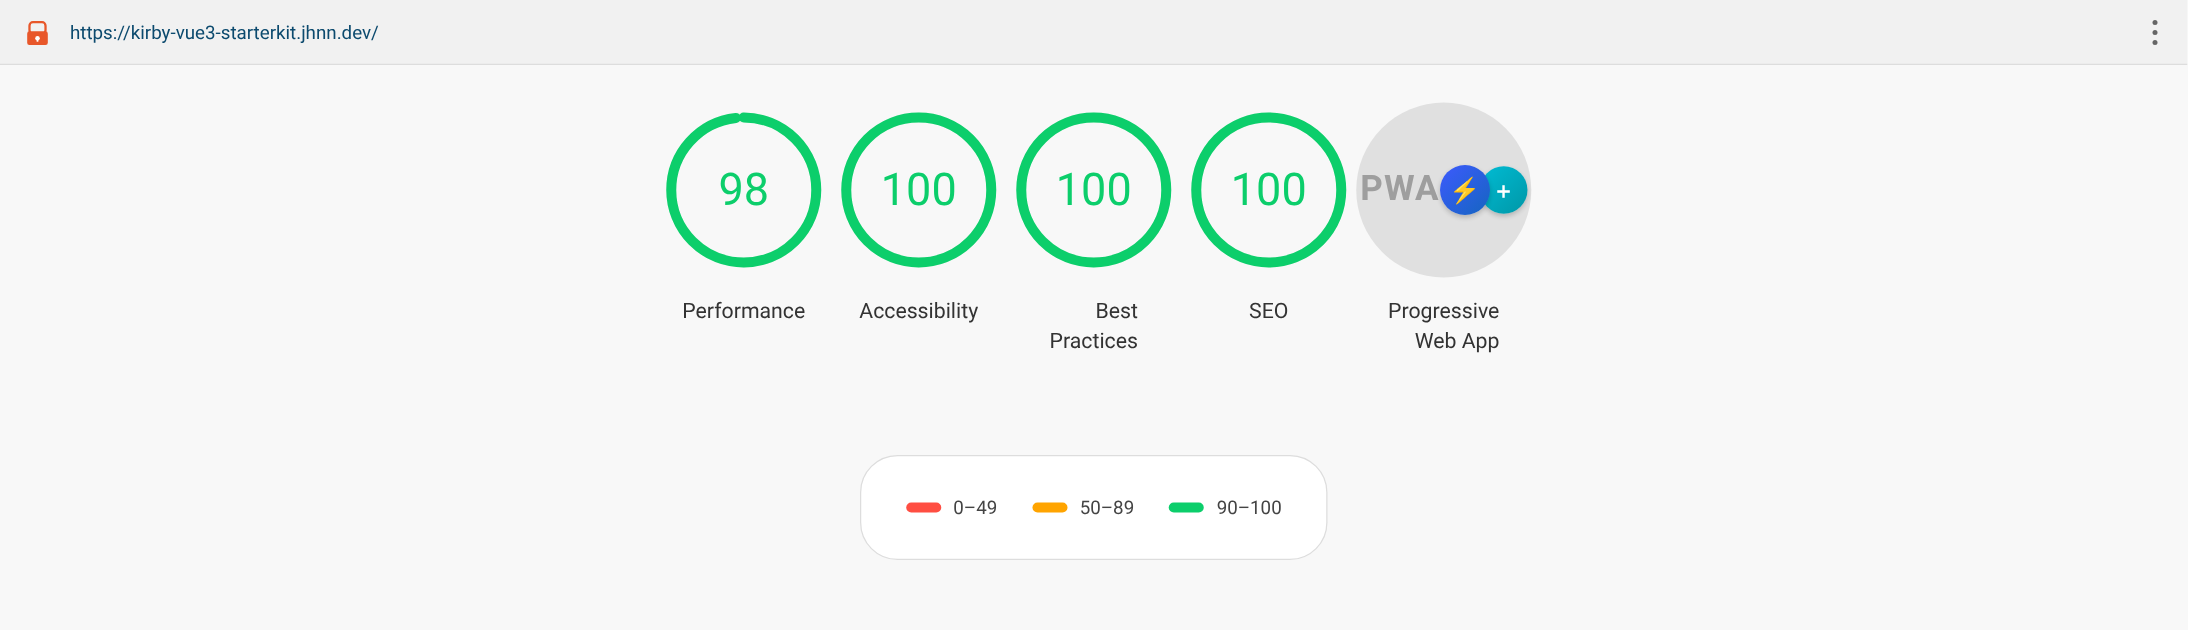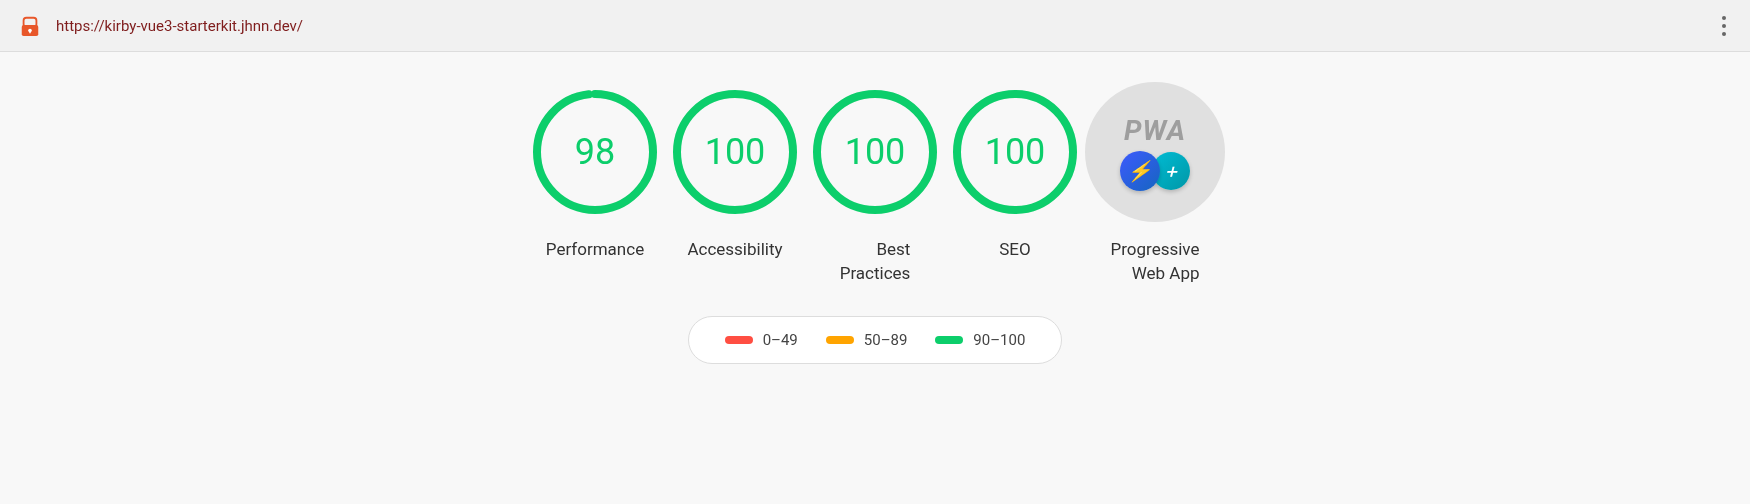--- a/index.html
+++ b/index.html
@@ -28,21 +28,21 @@
     }
     .lock-icon-wrap {
       width: 28px;
       height: 28px;
       display: flex;
       align-items: center;
       justify-content: center;
     }
     .url-text {
       font-size: 15px;
-      color: #7f1d1d;
+      color: #0c4a6e;
     }
     .menu-dots {
       display: flex;
       flex-direction: column;
       gap: 4px;
       padding: 8px;
       cursor: pointer;
     }
     .menu-dots span {
       width: 4px;
@@ -114,26 +114,25 @@
       color: #0cce6b;
     }
 
     
     .pwa-badge {
       width: 140px;
       height: 140px;
       border-radius: 50%;
       background: #e0e0e0;
       display: flex;
-      flex-direction: column;
+      flex-direction: row;
       align-items: center;
       justify-content: center;
       position: relative;
       overflow: visible;
-      font-style: italic;
     }
     .pwa-text-badge {
       font-size: 28px;
       font-weight: 700;
       color: #9e9e9e;
       letter-spacing: 1px;
       margin-bottom: 4px;
     }
     .pwa-icons-row {
       display: flex;
@@ -169,24 +168,25 @@
       margin-left: -8px;
       z-index: 1;
       box-shadow: 0 2px 4px rgba(0,0,0,0.2);
     }
 
     
     .legend {
       display: flex;
       align-items: center;
       gap: 28px;
-      padding: 14px 36px;
+      padding: 32px 36px;
       border: 1.5px solid #ddd;
       border-radius: 30px;
       background: white;
+      margin-top: 48px;
     }
     .legend-item {
       display: flex;
       align-items: center;
       gap: 10px;
       font-size: 15px;
       color: #444;
     }
     .legend-color {
       width: 28px;

